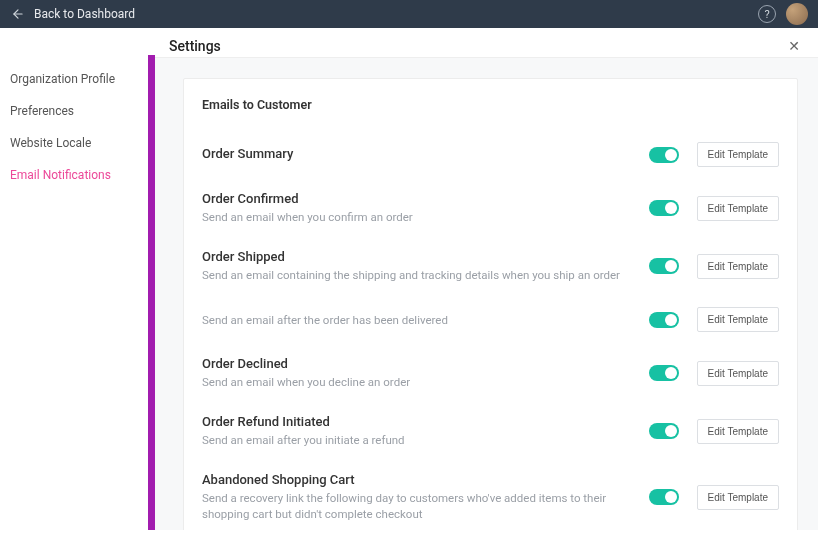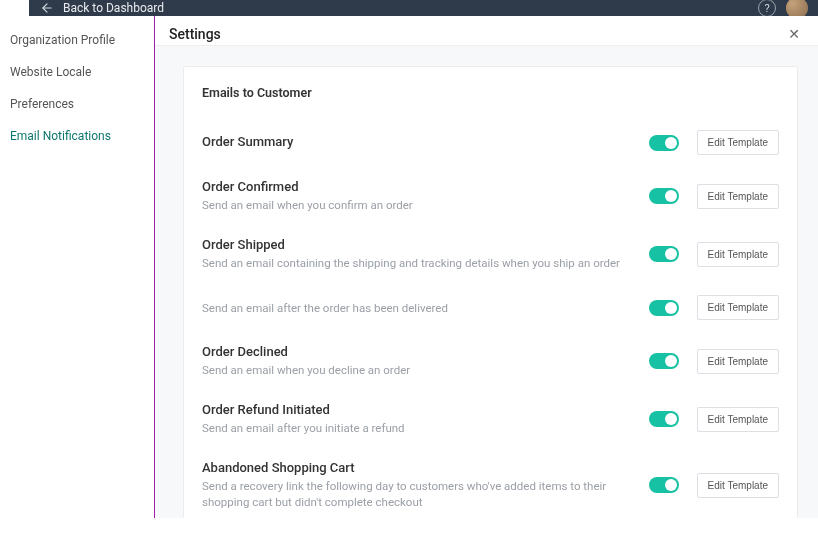--- a/index.html
+++ b/index.html
@@ -11,53 +11,53 @@
       background: #ffffff;
       font-size: 13px;
       color: #333;
     }
     .topbar {
       height: 16px;
       background: #2f3b4a;
       color: #e8eaed;
       display: flex;
       align-items: center;
-      padding: 8px 10px;
+      padding: 14px 10px;
       justify-content: space-between;
-      margin-left: 29px;
     }
     .topbar-left { display: flex; align-items: center; gap: 8px; font-size: 12px; }
     .arrow-left {
       width: 16px; height: 16px; display: inline-flex; align-items: center; justify-content: center;
     }
     .topbar-right { display: flex; align-items: center; gap: 10px; }
     .help-circle {
       width: 18px; height: 18px; border: 1px solid #9aa4b0; border-radius: 50%;
       display: flex; align-items: center; justify-content: center; font-size: 11px; color: #cfd5db;
     }
     .avatar {
       width: 22px; height: 22px; border-radius: 50%;
       background: radial-gradient(circle at 30% 30%, #c5a27a, #8b6b4f);
     }
     .body {
       display: flex;
       height: calc(534px - 32px);
     }
     .sidebar {
       width: 155px;
-      border-right: 1px solid #a21caf;
+      border-right: 7px solid #a21caf;
       padding-top: 8px;
+      margin-top: 27px;
     }
     .sidebar-item {
       padding: 9px 10px;
       font-size: 12px;
       color: #555;
       cursor: pointer;
     }
-    .sidebar-item.active { color: #0f766e; }
+    .sidebar-item.active { color: #ec4899; }
     .main {
       flex: 1;
       display: flex;
       flex-direction: column;
       background: #fff;
     }
     .main-header {
       height: 30px;
       padding: 6px 14px 0 14px;
       display: flex; align-items: center; justify-content: space-between;
@@ -134,24 +134,24 @@
     <div class="avatar"></div>
   </div>
 </div>
 
 <div class="body">
   <div class="sidebar">
     <div class="sidebar-item">
       <span>Organization Profile</span>
     </div>
     <div class="sidebar-item">
+      <span>Preferences</span>
+    </div>
+    <div class="sidebar-item">
       <span>Website Locale</span>
-    </div>
-    <div class="sidebar-item">
-      <span>Preferences</span>
     </div>
     <div class="sidebar-item active">
       <span>Email Notifications</span>
     </div>
   </div>
 
   <div class="main">
     <div class="main-header">
       <div class="main-title">Settings</div>
       <div class="close-x">✕</div>

